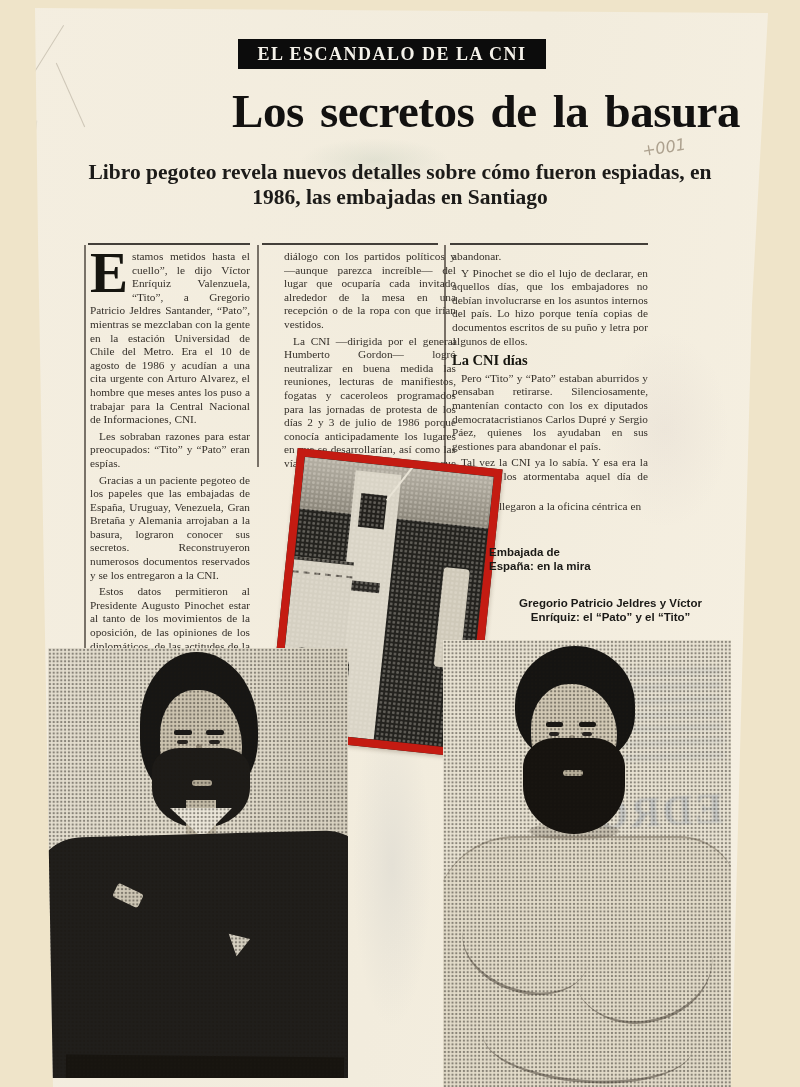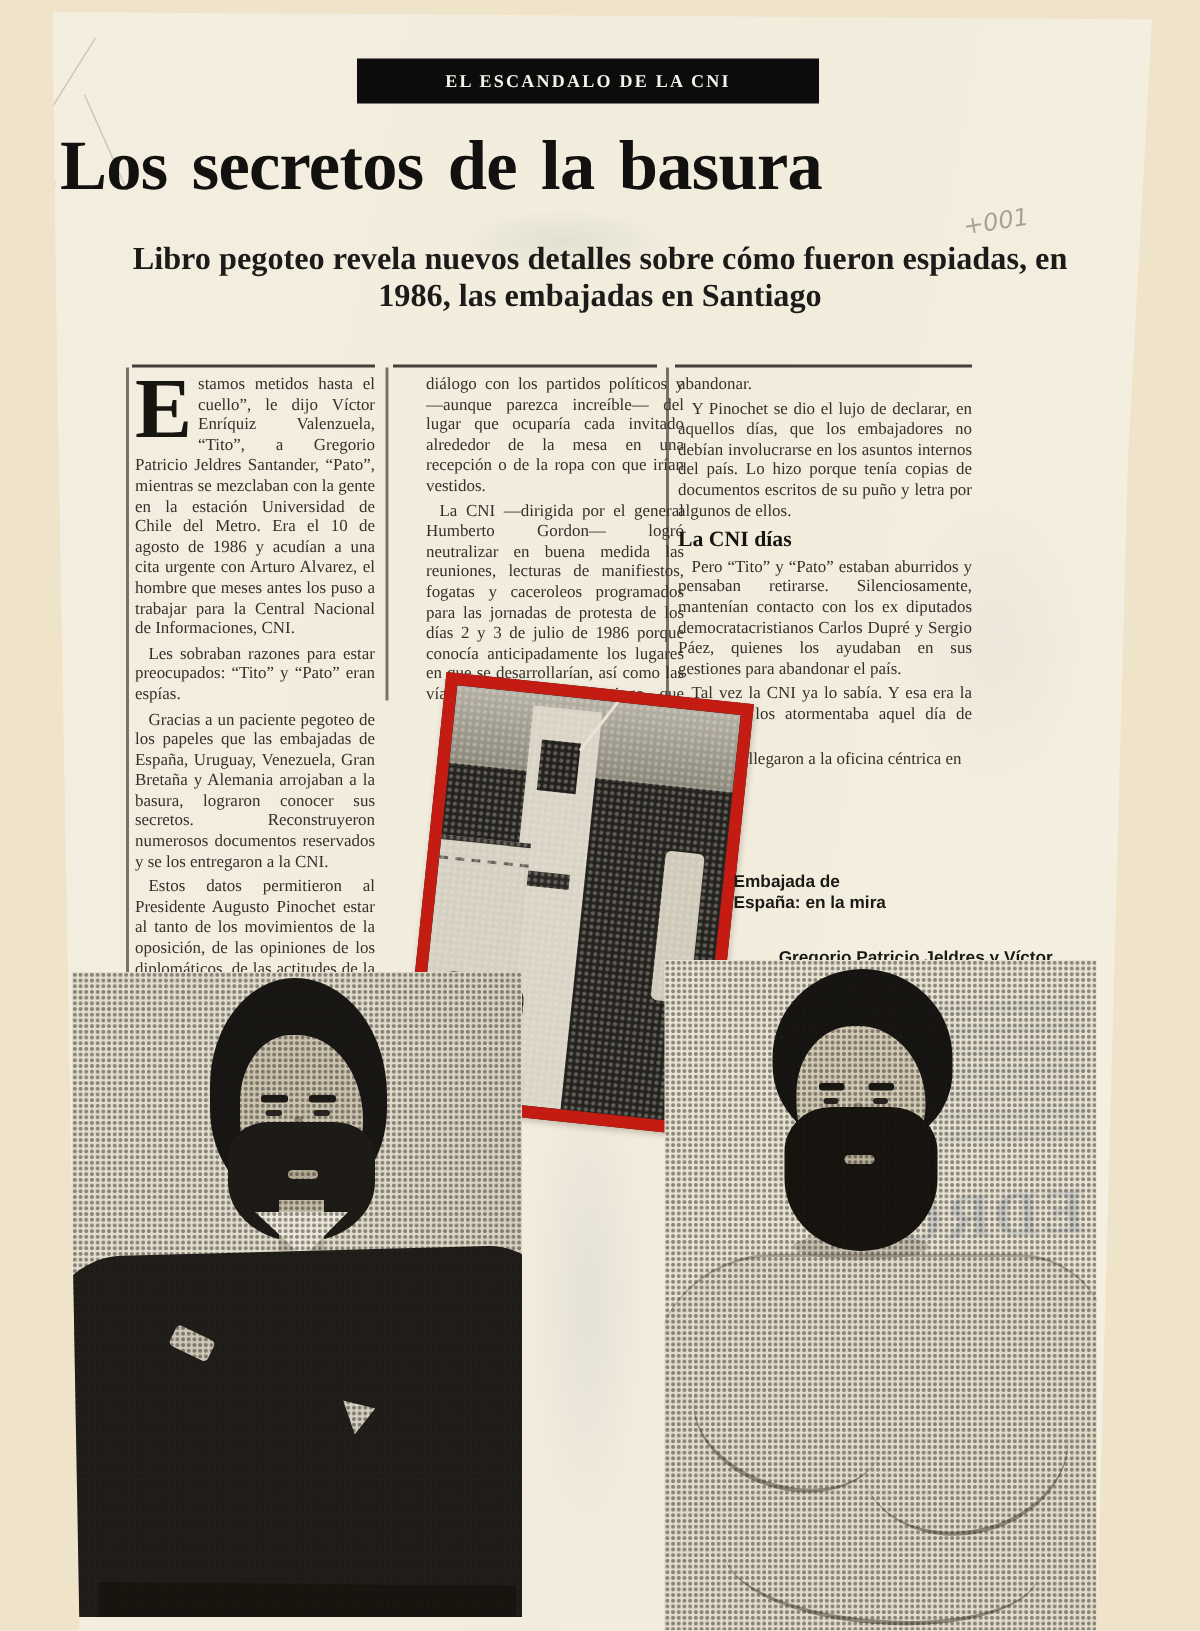--- a/index.html
+++ b/index.html
@@ -8,24 +8,24 @@
   .page{position:absolute;inset:0;
     background:linear-gradient(100deg,#f4eee0 0%,#f2ecdd 55%,#f6f0e2 100%);
     clip-path:polygon(35px 8px,768px 13px,752px 305px,731px 1087px,53px 1087px,38px 240px);}
   .crumple{position:absolute;background:rgba(120,110,90,.30);width:1px;}
   .c1{left:38px;top:18px;height:95px;transform:rotate(32deg);}
   .c2{left:70px;top:60px;height:70px;transform:rotate(-24deg);}
   .c3{left:28px;top:120px;height:120px;transform:rotate(8deg);opacity:.5;}
 
   .banner{position:absolute;left:238px;top:39px;width:308px;height:30px;
     background:#0c0c0c;display:flex;align-items:center;justify-content:center;}
-  .banner span{color:#f5f2ea;font-weight:bold;font-size:12px;letter-spacing:1.5px;}
+  .banner span{color:#f5f2ea;font-weight:bold;font-size:18px;letter-spacing:1.5px;}
 
   .headline{position:absolute;left:40px;top:84px;width:700px;margin:0;
-    font-size:47px;font-weight:bold;color:#121110;text-align:left;
+    font-size:47px;font-weight:bold;color:#121110;text-align:right;
     letter-spacing:-.5px;word-spacing:5px;}
   .annotation{position:absolute;left:642px;top:138px;font-size:16px;
     color:rgba(115,98,76,.55);transform:rotate(-9deg);
     font-family:"DejaVu Sans",sans-serif;font-style:italic;}
   .subtitle{position:absolute;left:78px;top:160px;width:644px;margin:0;
     font-size:21.5px;font-weight:bold;color:#1c1b19;text-align:center;line-height:1.18;}
 
   .toprule{position:absolute;top:243px;height:2px;background:rgba(35,32,28,.85);}
   .tr1{left:88px;width:162px;} .tr2{left:262px;width:176px;} .tr3{left:450px;width:198px;}
   .vrule{position:absolute;width:1.5px;background:rgba(55,48,40,.65);}
@@ -62,21 +62,21 @@
   .em-pole{position:absolute;left:96px;top:-4px;width:2px;height:42px;background:#e8e3d5;
     transform:rotate(32deg);}
   .halftone::after{content:"";position:absolute;inset:0;pointer-events:none;
     background-image:radial-gradient(rgba(240,235,223,.30) 1.1px,transparent 1.7px);
     background-size:4.5px 4.5px;}
   .halftone-dark::after{content:"";position:absolute;inset:0;pointer-events:none;
     background-image:radial-gradient(rgba(28,24,18,.45) 1px,transparent 1.55px);
     background-size:3.8px 3.8px;}
 
   .cap{position:absolute;font-family:"Liberation Sans","DejaVu Sans",sans-serif;
-    font-weight:bold;font-size:11.5px;color:#1a1916;line-height:1.25;margin-top:36px;}
+    font-weight:bold;font-size:11.5px;color:#1a1916;line-height:1.25;}
   .cap1{left:489px;top:545px;width:118px;text-align:left;}
   .cap2{left:508px;top:596px;width:205px;text-align:center;}
 
   .photo{position:absolute;overflow:hidden;}
   .photo-left{left:48px;top:648px;width:300px;height:430px;
     background:linear-gradient(95deg,#e4decf 0%,#e1dbcb 60%,#d6cfbe 100%);}
   .pl-hair{position:absolute;left:92px;top:4px;width:118px;height:150px;background:#171614;
     border-radius:48% 52% 42% 42%;}
   .pl-face{position:absolute;left:112px;top:42px;width:82px;height:108px;background:#cdc4b0;
     border-radius:44% 56% 50% 50%;}

